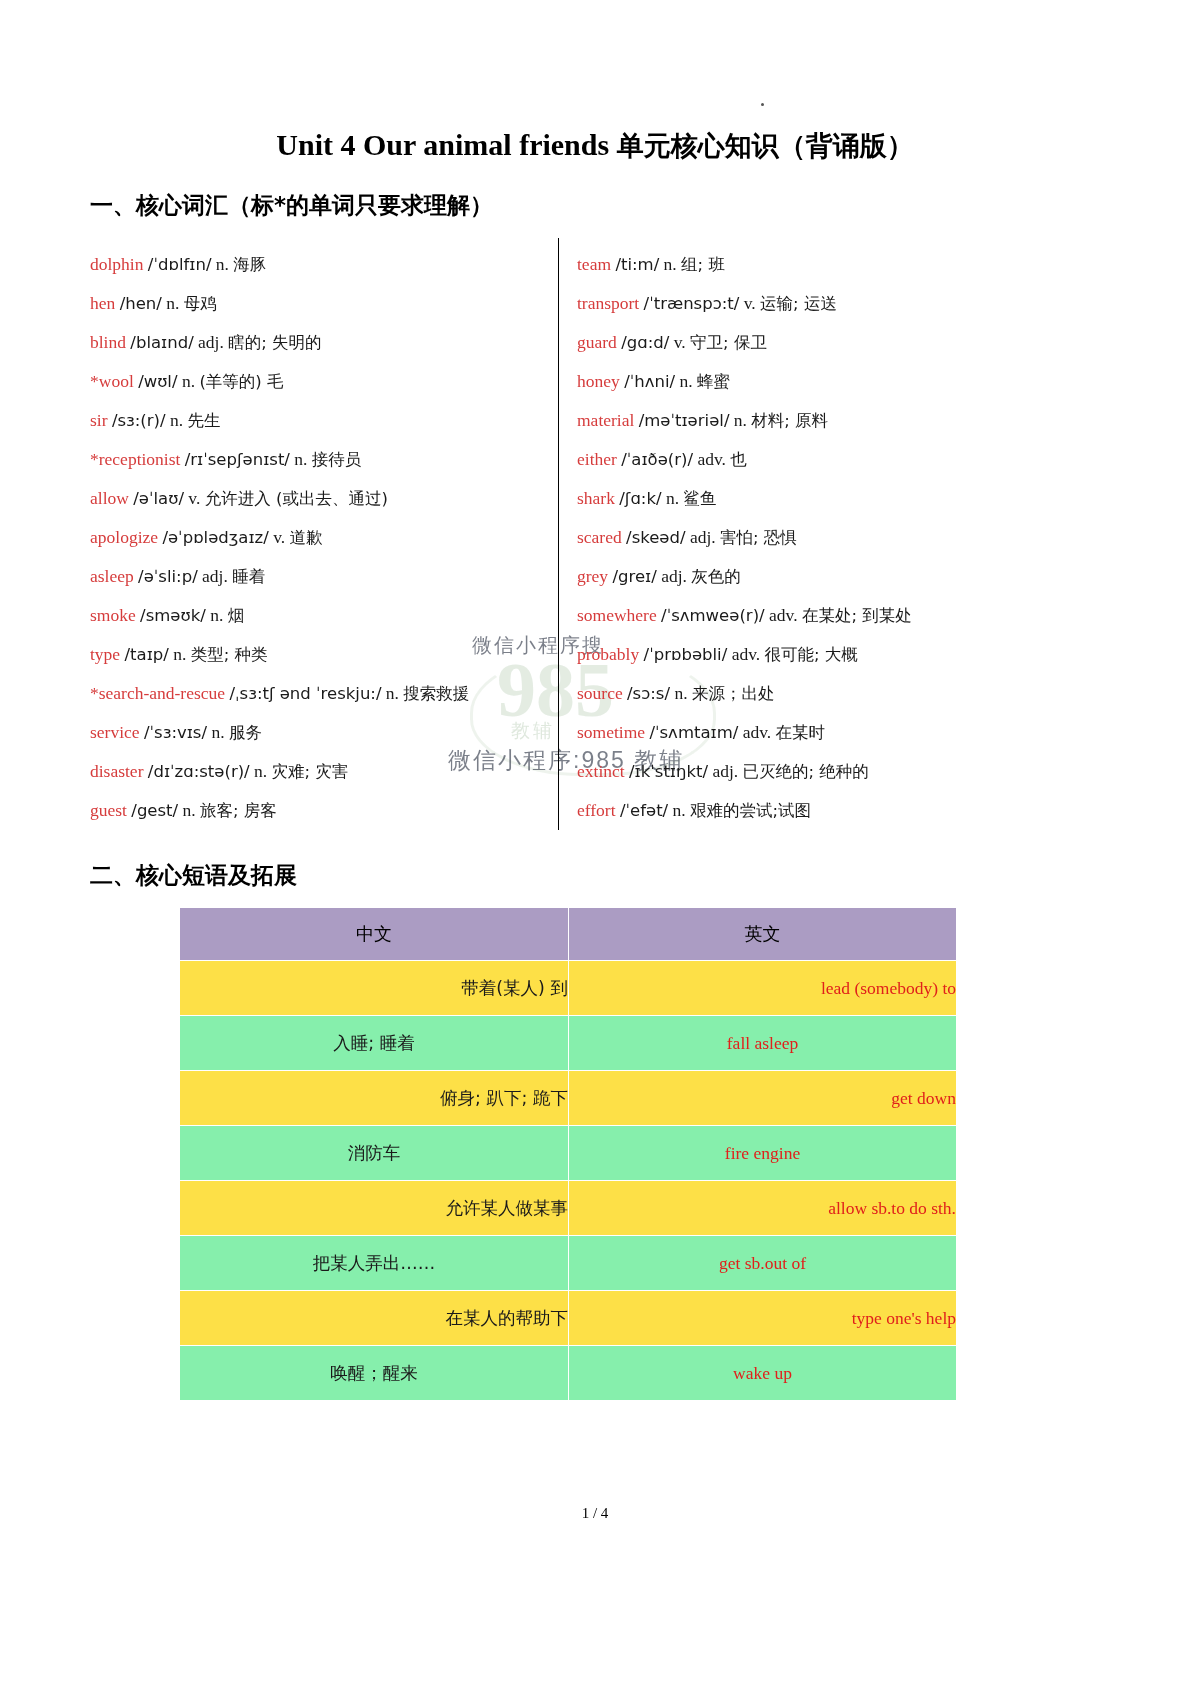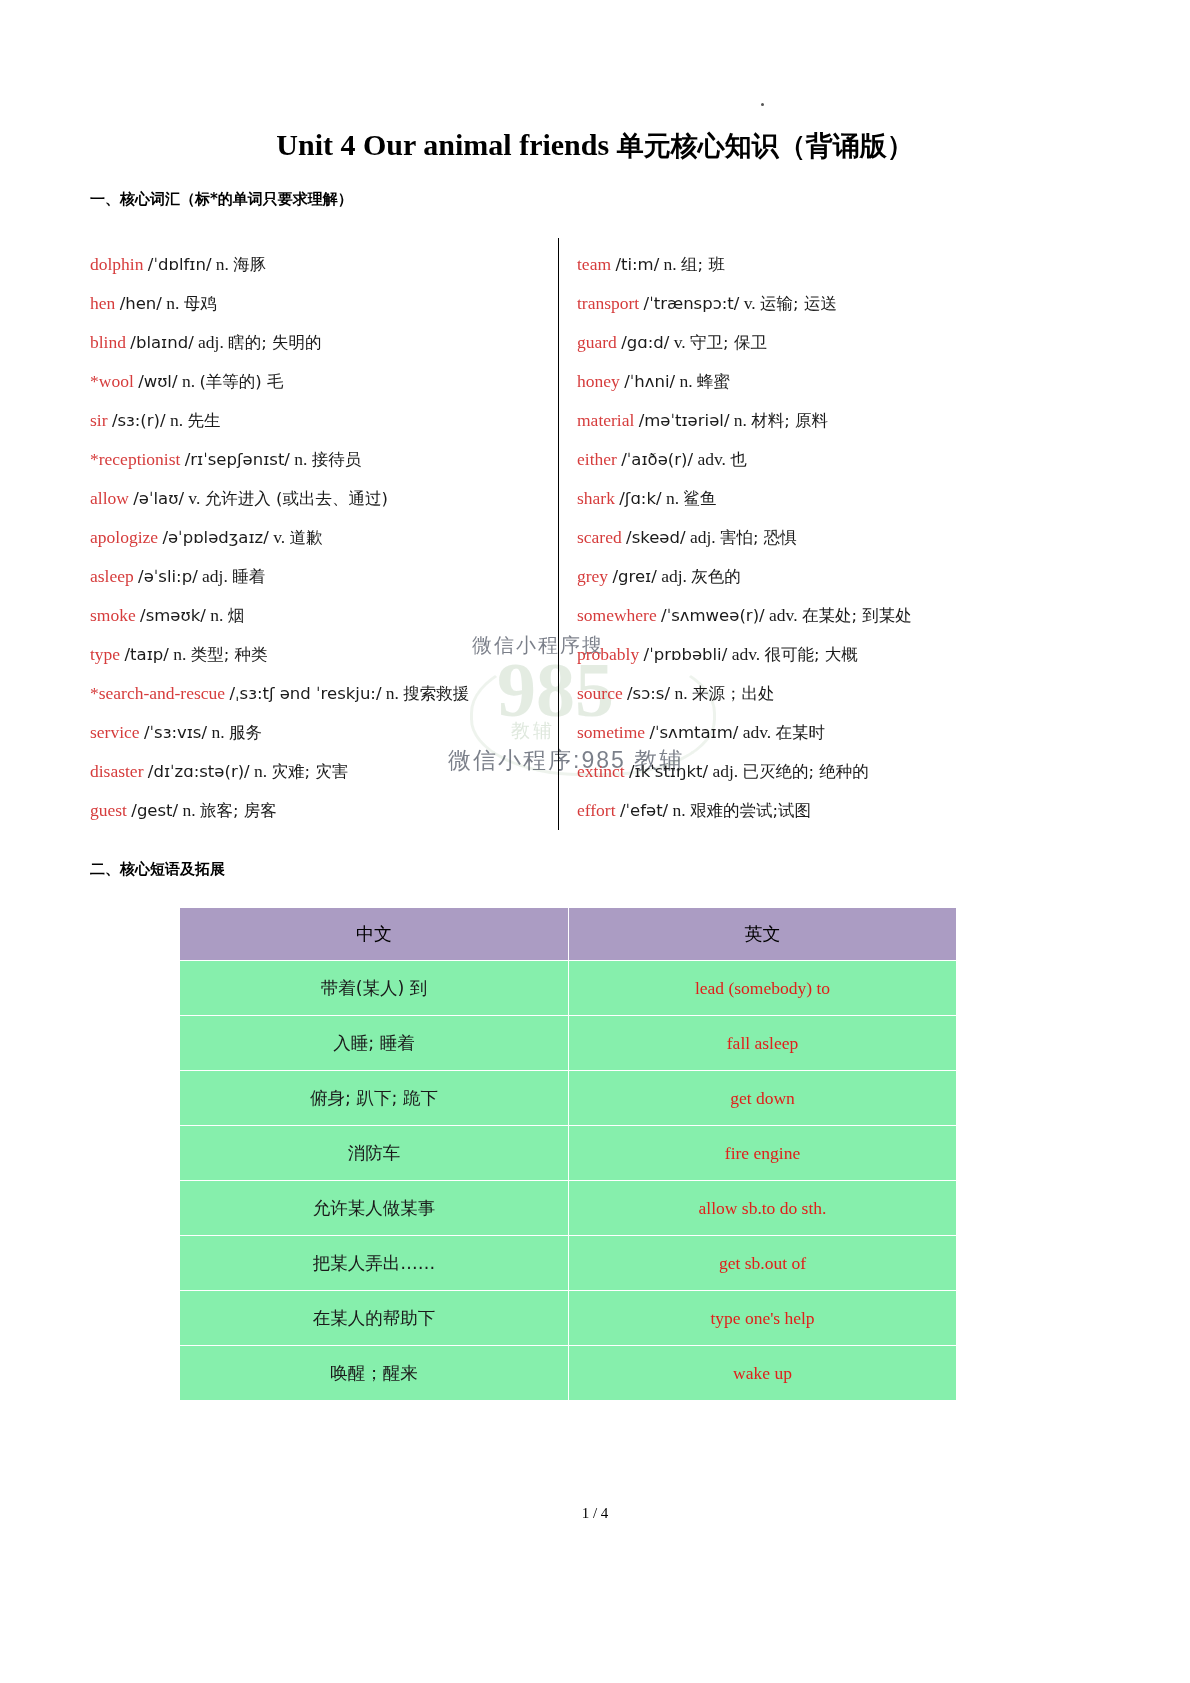--- a/index.html
+++ b/index.html
@@ -88,21 +88,21 @@
     font-weight: bold;
     font-family: "Liberation Serif", "DejaVu Serif", serif;
     letter-spacing: 0px;
     z-index: 2;
   }
   .doc-title .cn { font-family: "DejaVu Sans", sans-serif; font-size: 27px; }
 
   
   .section-heading {
     position: absolute;
-    font-size: 15px;
+    font-size: 23px;
     font-weight: bold;
     font-family: "DejaVu Sans", sans-serif;
     z-index: 2;
   }
   #sec1 { left: 90px; top: 190px; }
   #sec2 { left: 90px; top: 860px; }
 
   
   .vocab-wrap {
     position: absolute;
@@ -173,21 +173,21 @@
     font-weight: normal;
     font-family: "DejaVu Sans", sans-serif;
     color: #000;
   }
   .phrase-table col.c1 { width: 389px; }
   .phrase-table col.c2 { width: 388px; }
   .phrase-table td {
     height: 54px;
     font-size: 17.5px;
   }
-  .phrase-table tr.odd td { background: #86efac; }
+  .phrase-table tr.odd td { background: #fde047; text-align: right; }
   .phrase-table tr.even td { background: #86efac; }
   .cell-cn {
     font-family: "DejaVu Sans", sans-serif;
     color: #1a1a1a;
     font-size: 17px;
   }
   .cell-en {
     font-family: "Liberation Serif", serif;
     color: #e0201b;
     font-size: 18px;

